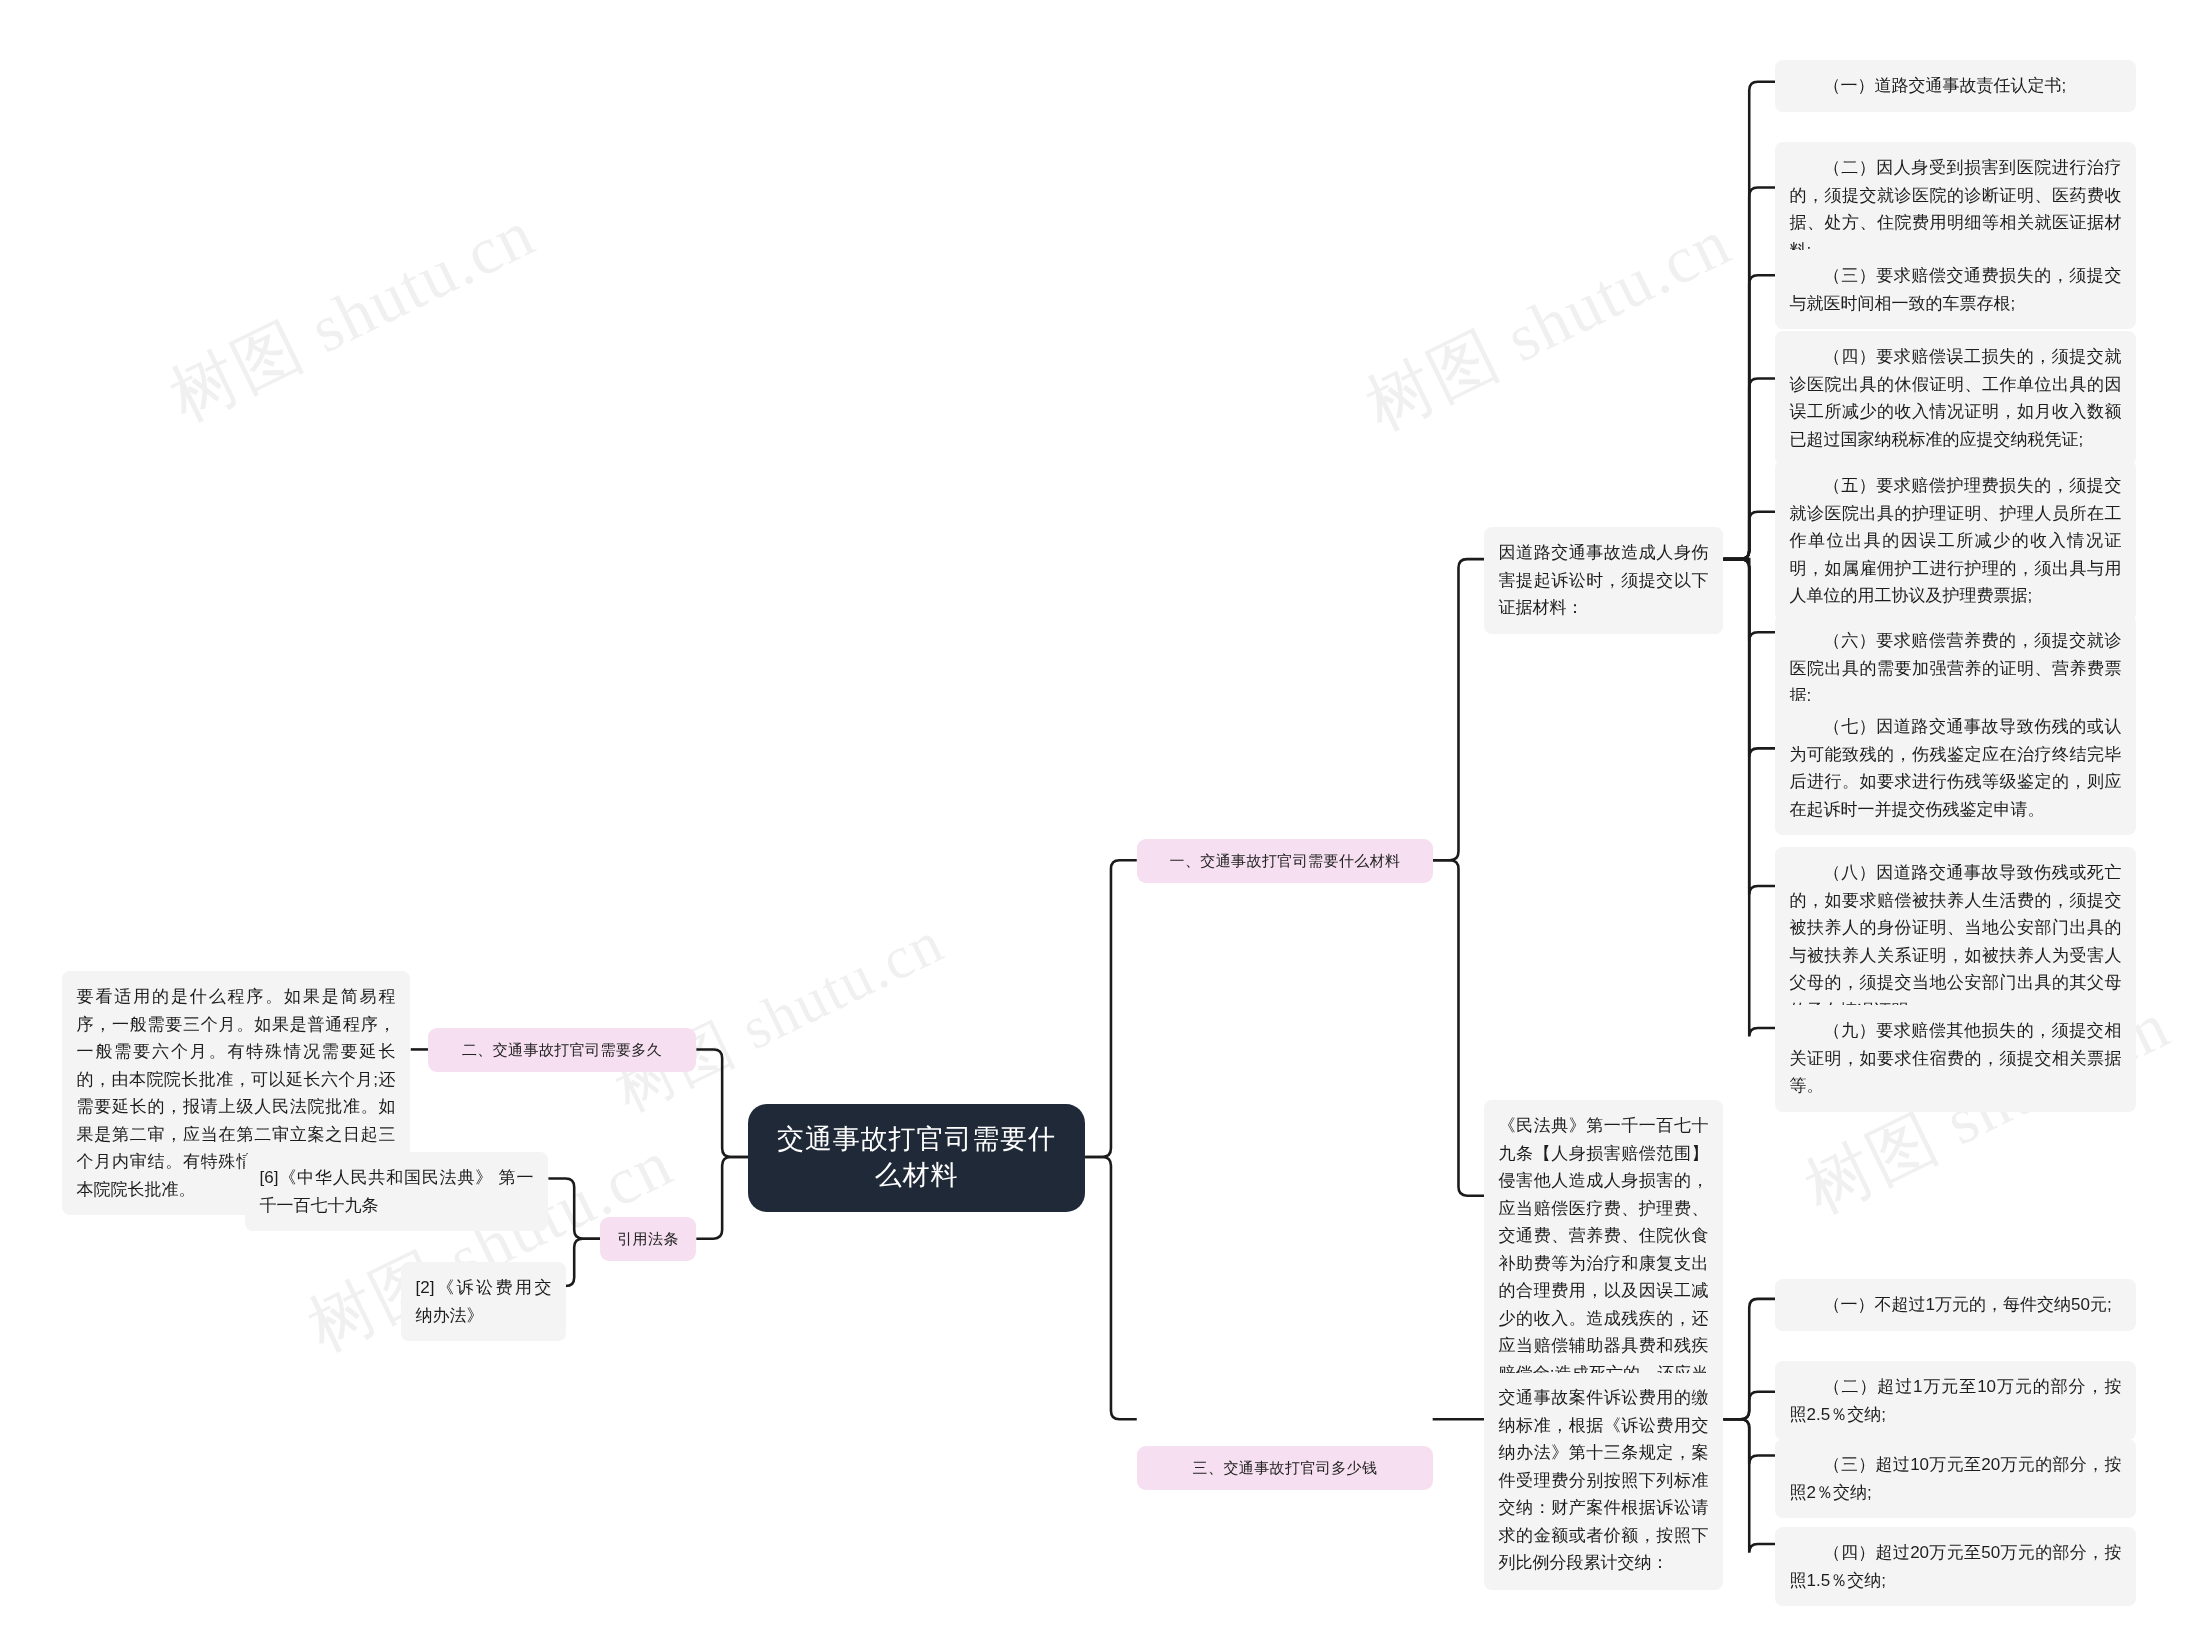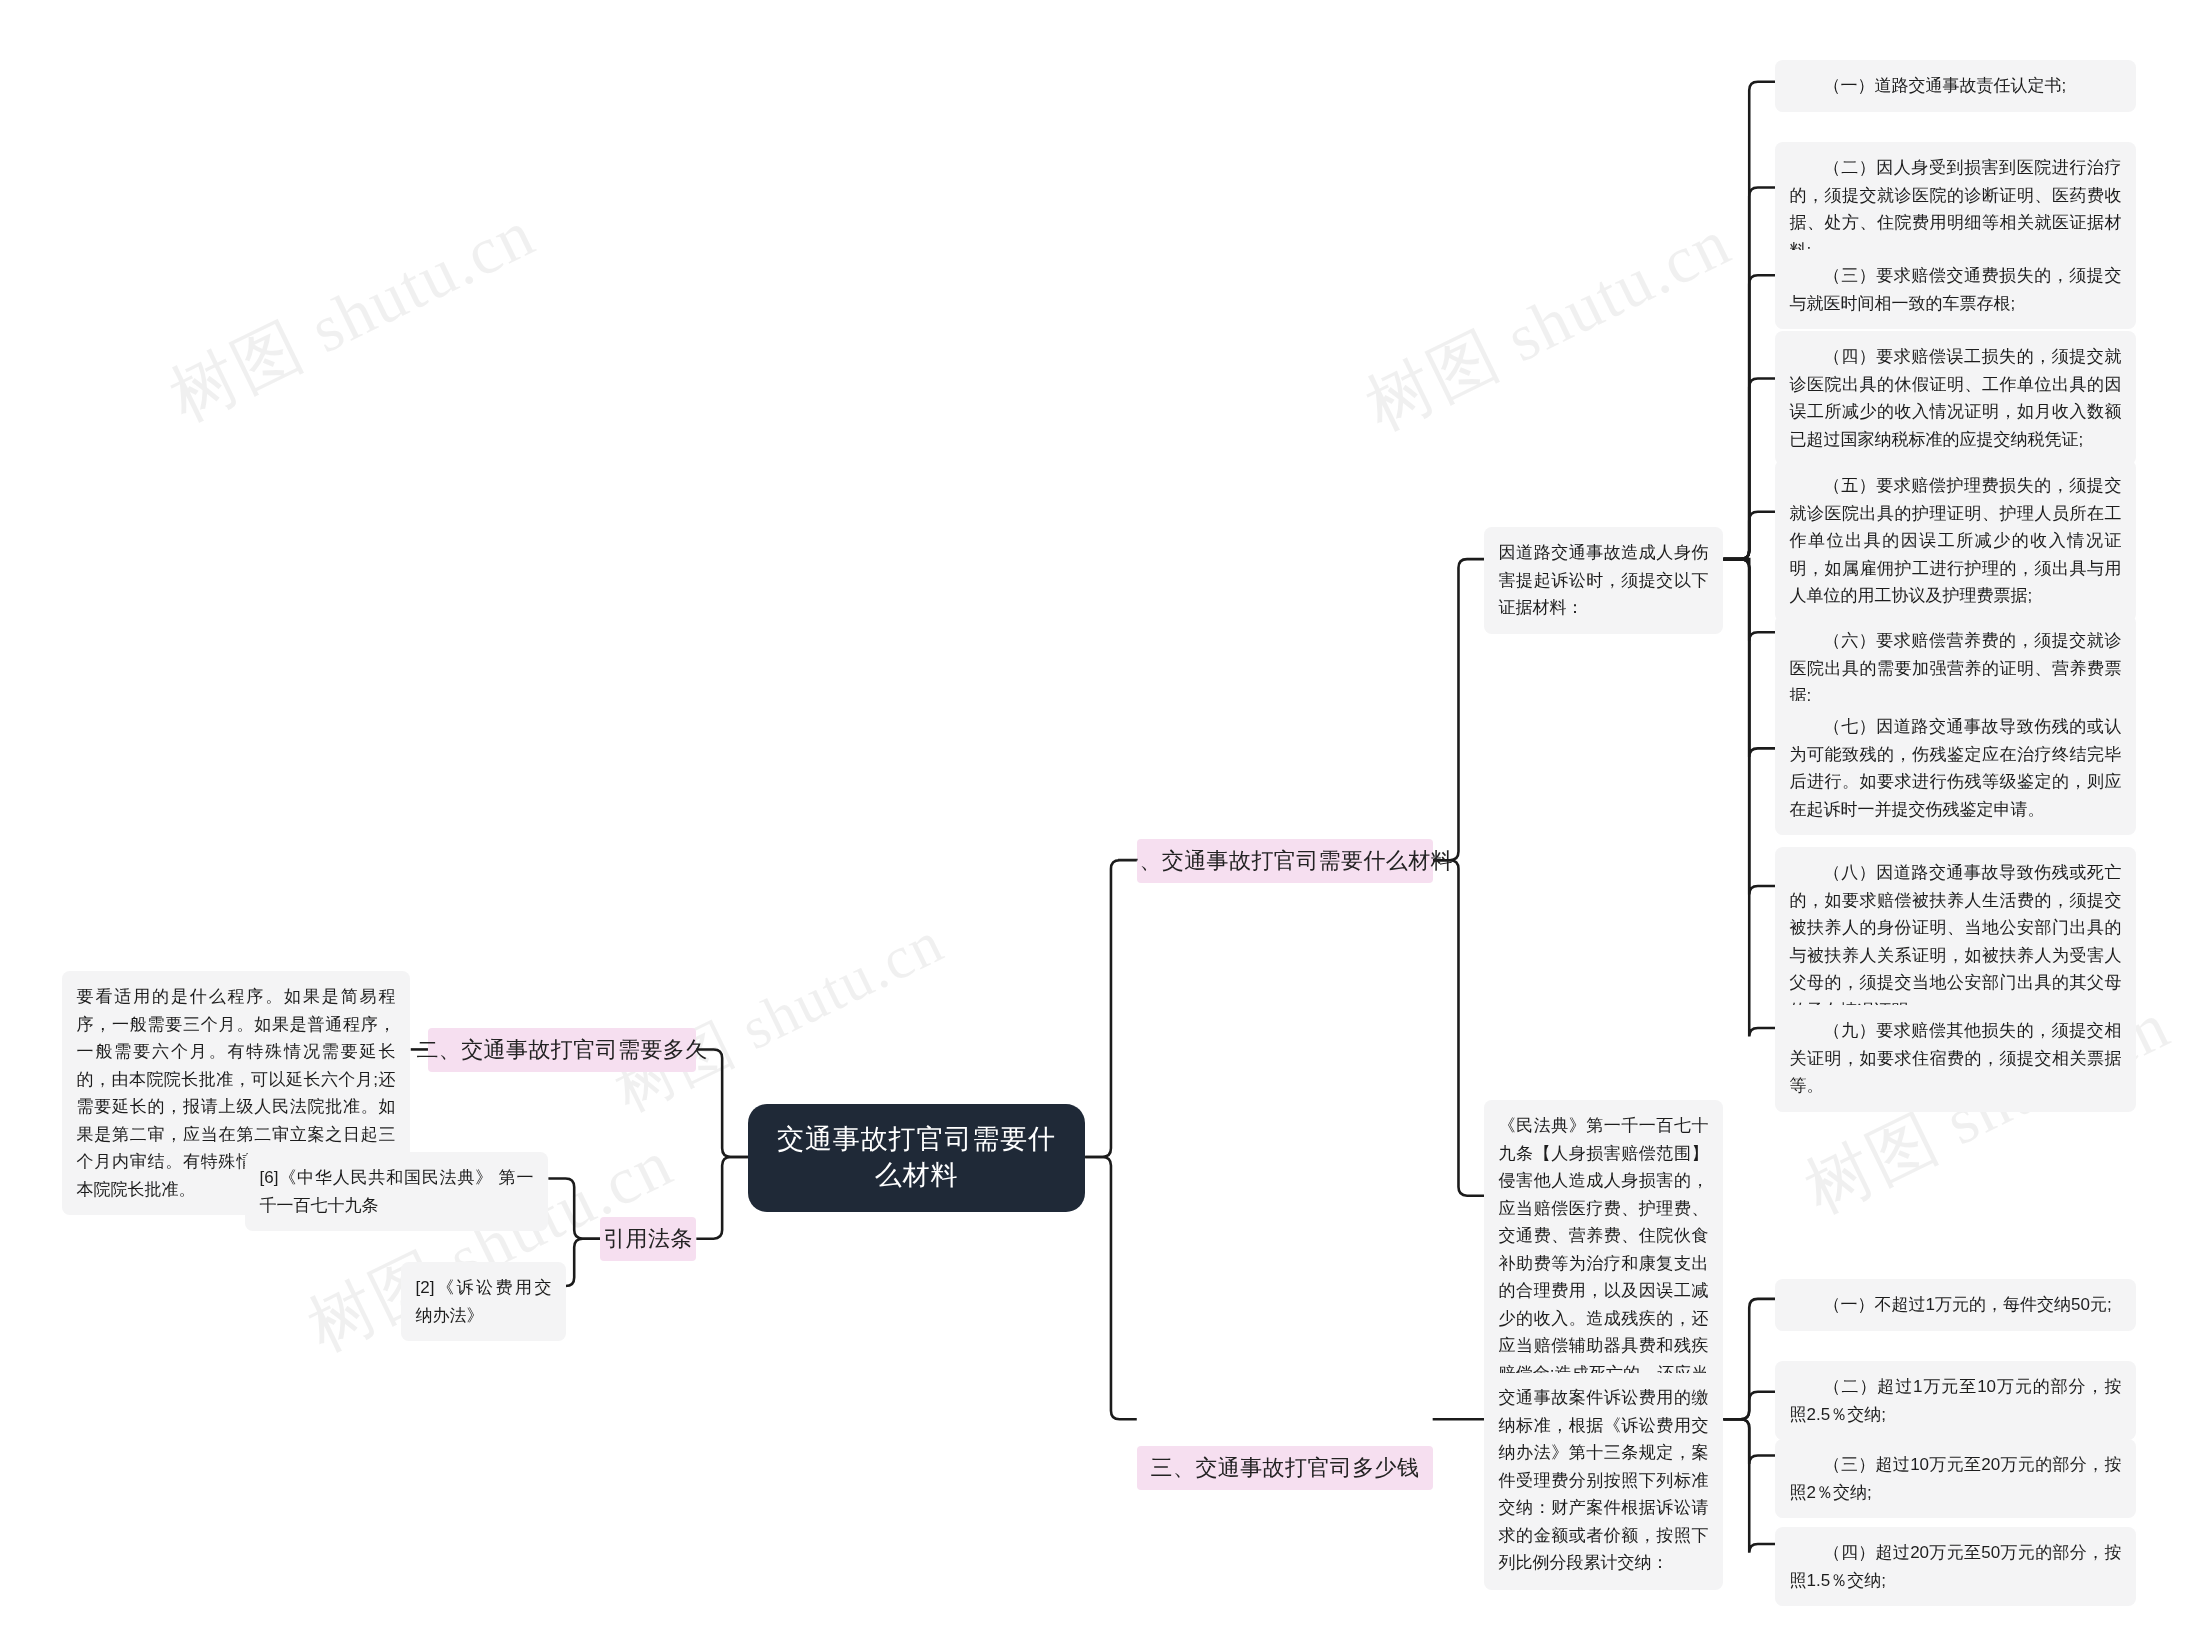--- a/index.html
+++ b/index.html
@@ -19,23 +19,23 @@
   svg#links path{fill:none;stroke:#1b1b1b;stroke-width:3;}
 
   .node{position:absolute;box-sizing:border-box;}
 
   .root{
     background:#1f2937;color:#fff;border-radius:19px;
     display:flex;align-items:center;justify-content:center;text-align:center;
     font-size:27px;line-height:1.32;padding:15.5px 22.4px;letter-spacing:0.9px;
   }
   .branch{
-    background:#f6dff0;color:#222;border-radius:4px;
+    background:#f6dff0;color:#222;border-radius:9px;
     display:flex;align-items:center;justify-content:center;
-    font-size:22px;line-height:1.3;padding:9.5px 15.5px;white-space:nowrap;
+    font-size:15px;line-height:1.3;padding:9.5px 15.5px;white-space:nowrap;
     letter-spacing:0.4px;
   }
   .leaf{
     background:#f4f4f5;color:#1c1c1c;border-radius:7.7px;
     font-size:17px;line-height:1.62;padding:12px 14.6px;
     text-align:justify;text-justify:inter-ideograph;
   }
   .leaf.indent{text-indent:2em;}
 </style>
 </head>

